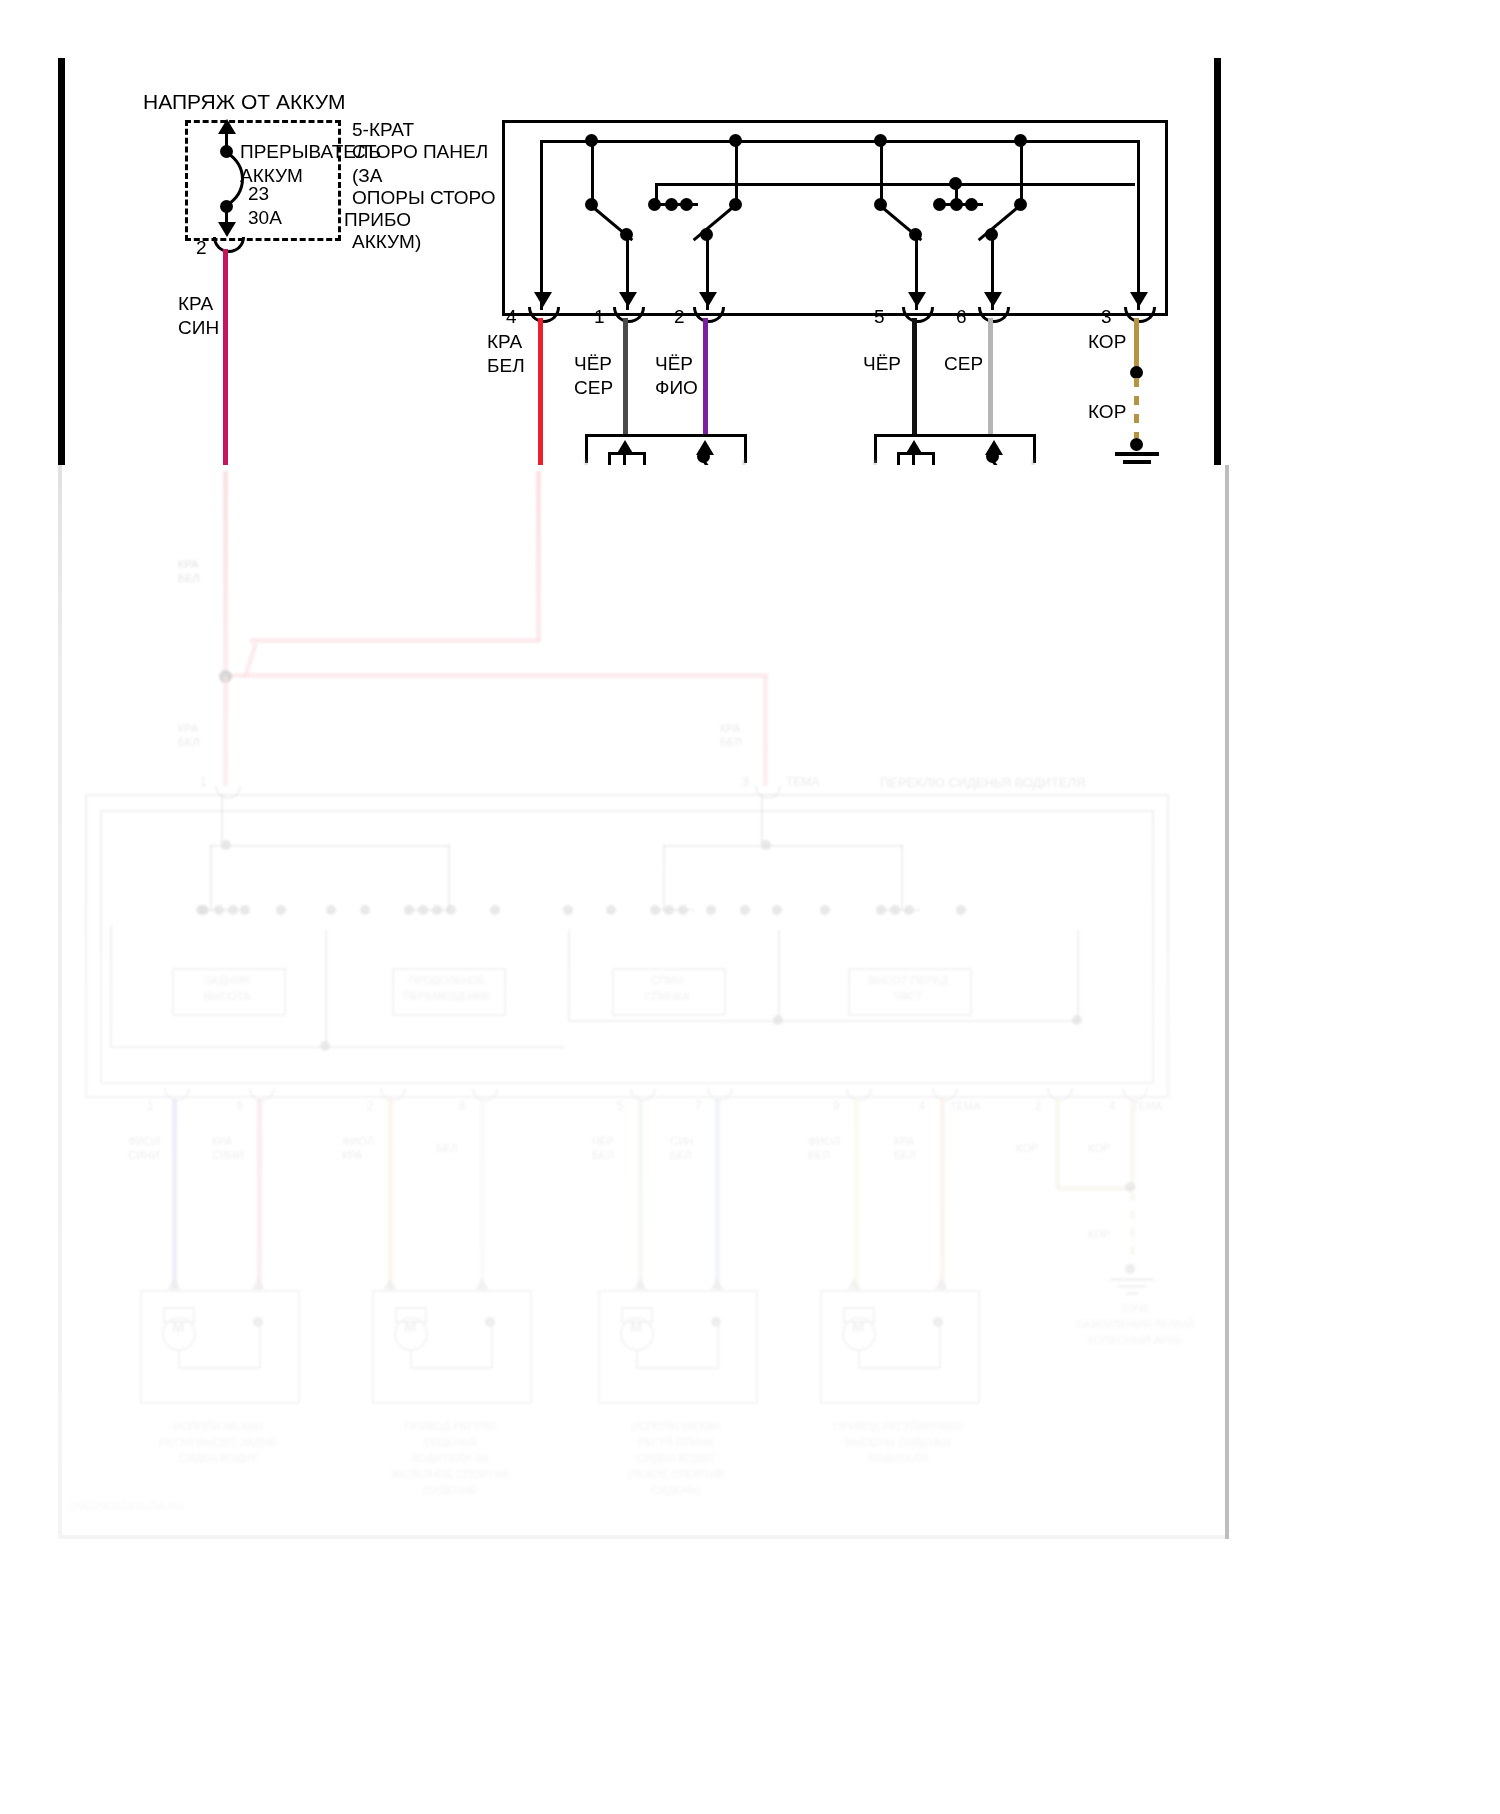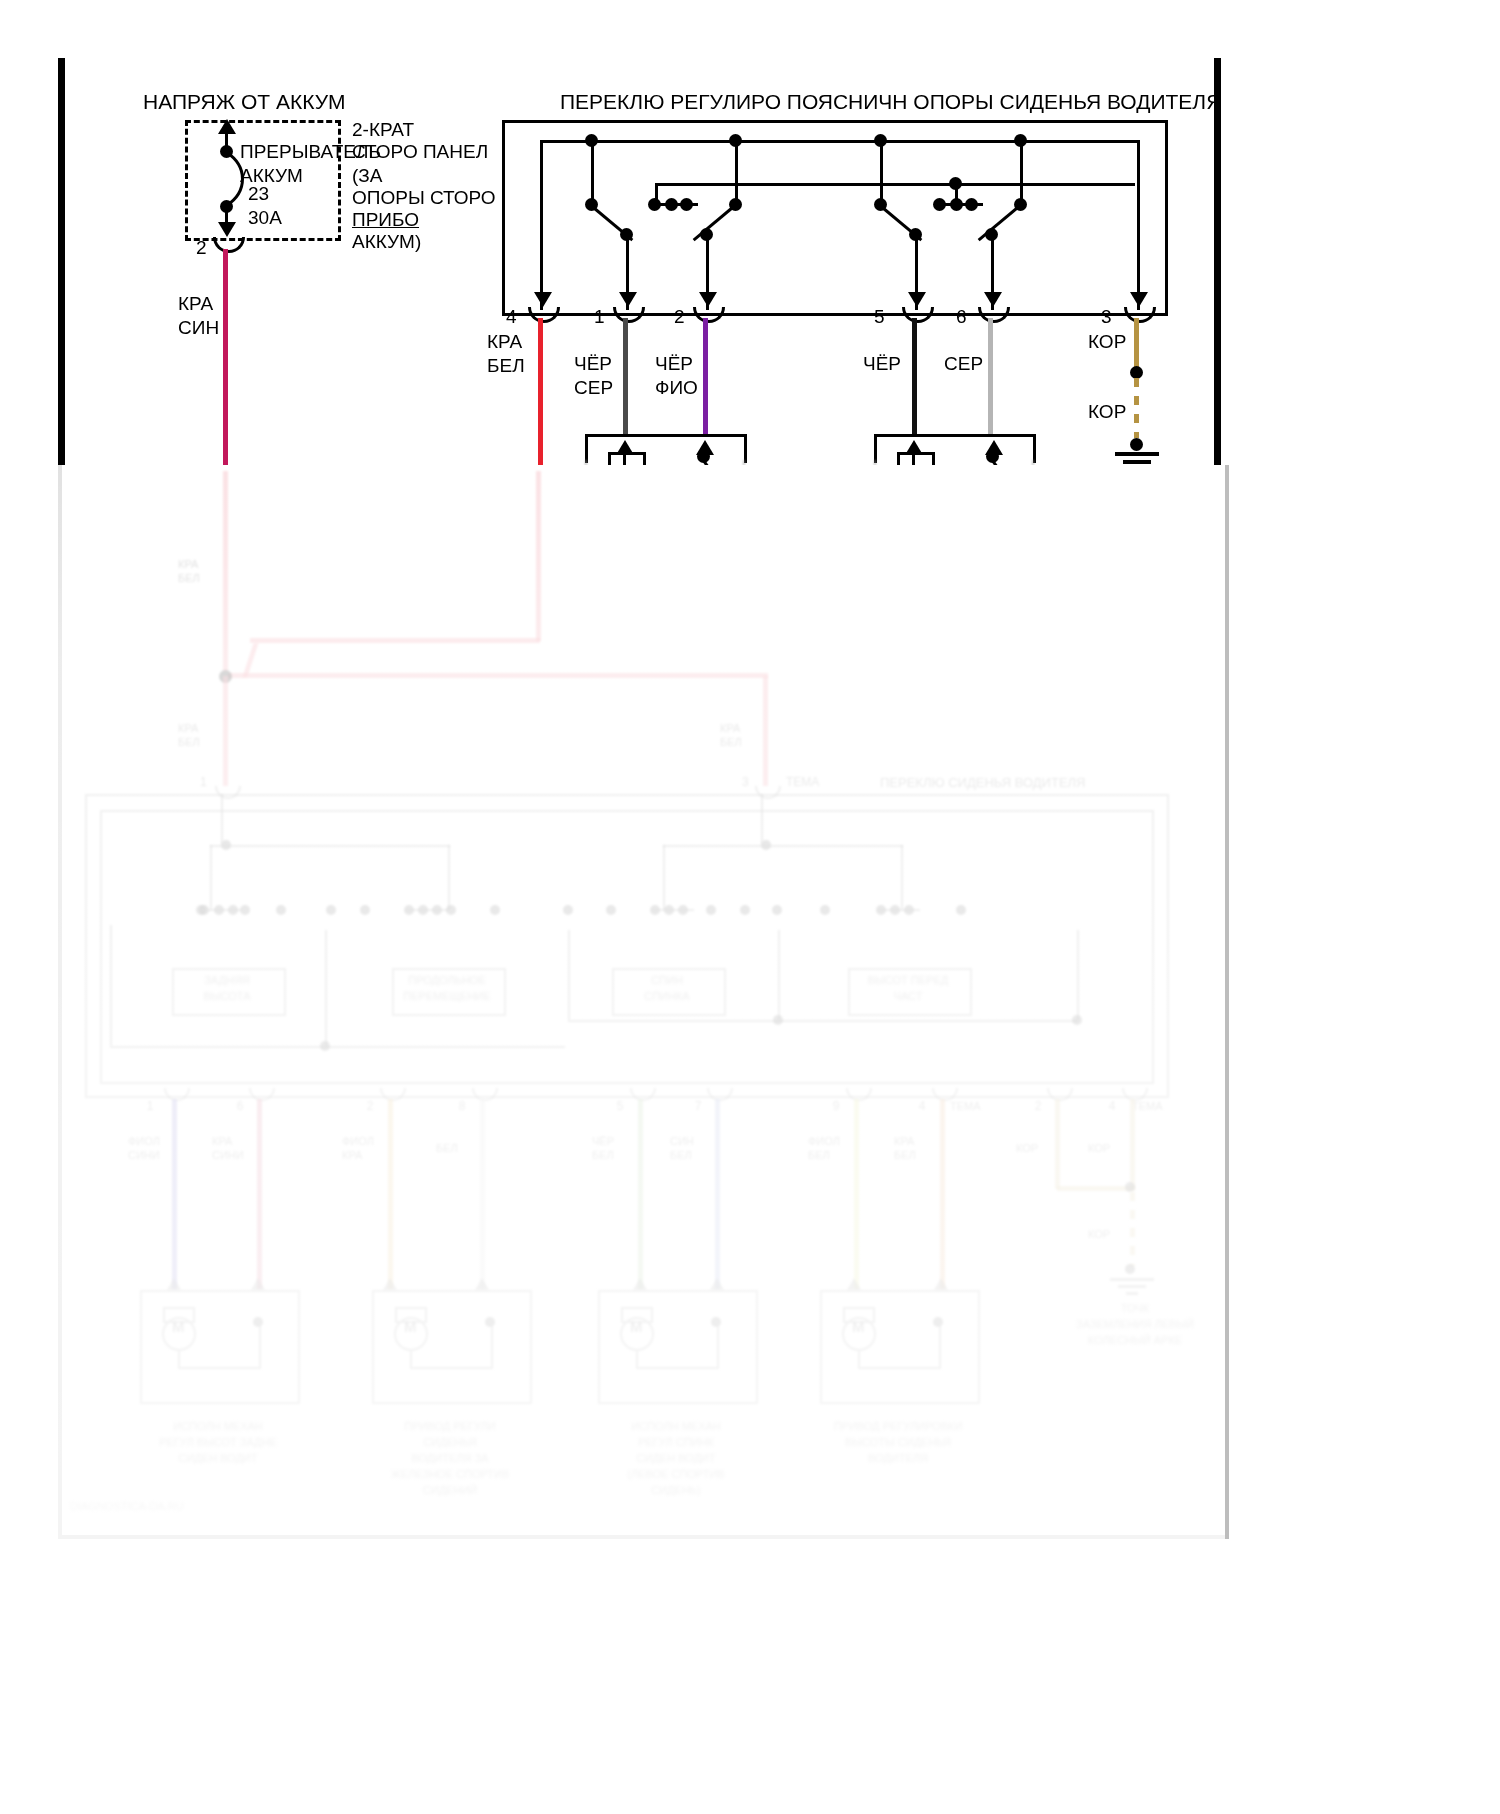--- a/index.html
+++ b/index.html
@@ -86,35 +86,34 @@
   </svg>
   <div class="dot" style="left:220px;top:200px;"></div>
   <div class="ln lnv" style="left:225px;top:206px;width:3px;height:20px;"></div>
   <div class="arrow-d" style="left:218px;top:222px;"></div>
 
   <div class="txt" style="left:240px;top:140px;">ПРЕРЫВАТЕЛЬ</div>
   <div class="txt" style="left:240px;top:164px;">АККУМ</div>
   <div class="txt" style="left:248px;top:182px;">23</div>
   <div class="txt" style="left:248px;top:206px;">30A</div>
 
-  <div class="txt" style="left:352px;top:118px;">2-КРАТ</div>
+  <div class="txt" style="left:352px;top:118px;">5-КРАТ</div>
   <div class="txt" style="left:352px;top:140px;">СТОРО ПАНЕЛ</div>
   <div class="txt" style="left:352px;top:164px;">(ЗА</div>
   <div class="txt" style="left:352px;top:186px;">ОПОРЫ СТОРО</div>
-  <div class="txt" style="left:352px;top:208px;text-decoration:underline;">ПРИБО</div>
+  <div class="txt" style="left:344px;top:208px;">ПРИБО</div>
   <div class="txt" style="left:352px;top:230px;">АККУМ)</div>
 
   <div class="cup" style="left:213px;top:237px;"></div>
   <div class="txt" style="left:196px;top:236px;">2</div>
 
   <div class="wire" style="left:223px;top:249px;height:222px;background:#c2185b;"></div>
   <div class="txt" style="left:178px;top:292px;">КРА</div>
   <div class="txt" style="left:178px;top:316px;">СИН</div>
 
-  <div class="txt big" style="left:560px;top:90px;">ПЕРЕКЛЮ РЕГУЛИРО ПОЯСНИЧН ОПОРЫ СИДЕНЬЯ ВОДИТЕЛЯ</div>
 
   <div class="box" style="left:502px;top:120px;width:660px;height:190px;border-bottom:3px solid #000;"></div>
 
   <div class="ln lnh" style="left:540px;top:140px;width:600px;"></div>
   <div class="ln lnv" style="left:540px;top:140px;height:170px;"></div>
   <div class="ln lnv" style="left:1137px;top:140px;height:170px;"></div>
 
   <div class="ln lnh" style="left:655px;top:183px;width:480px;"></div>
   <div class="ln lnv" style="left:655px;top:183px;height:20px;"></div>
 

